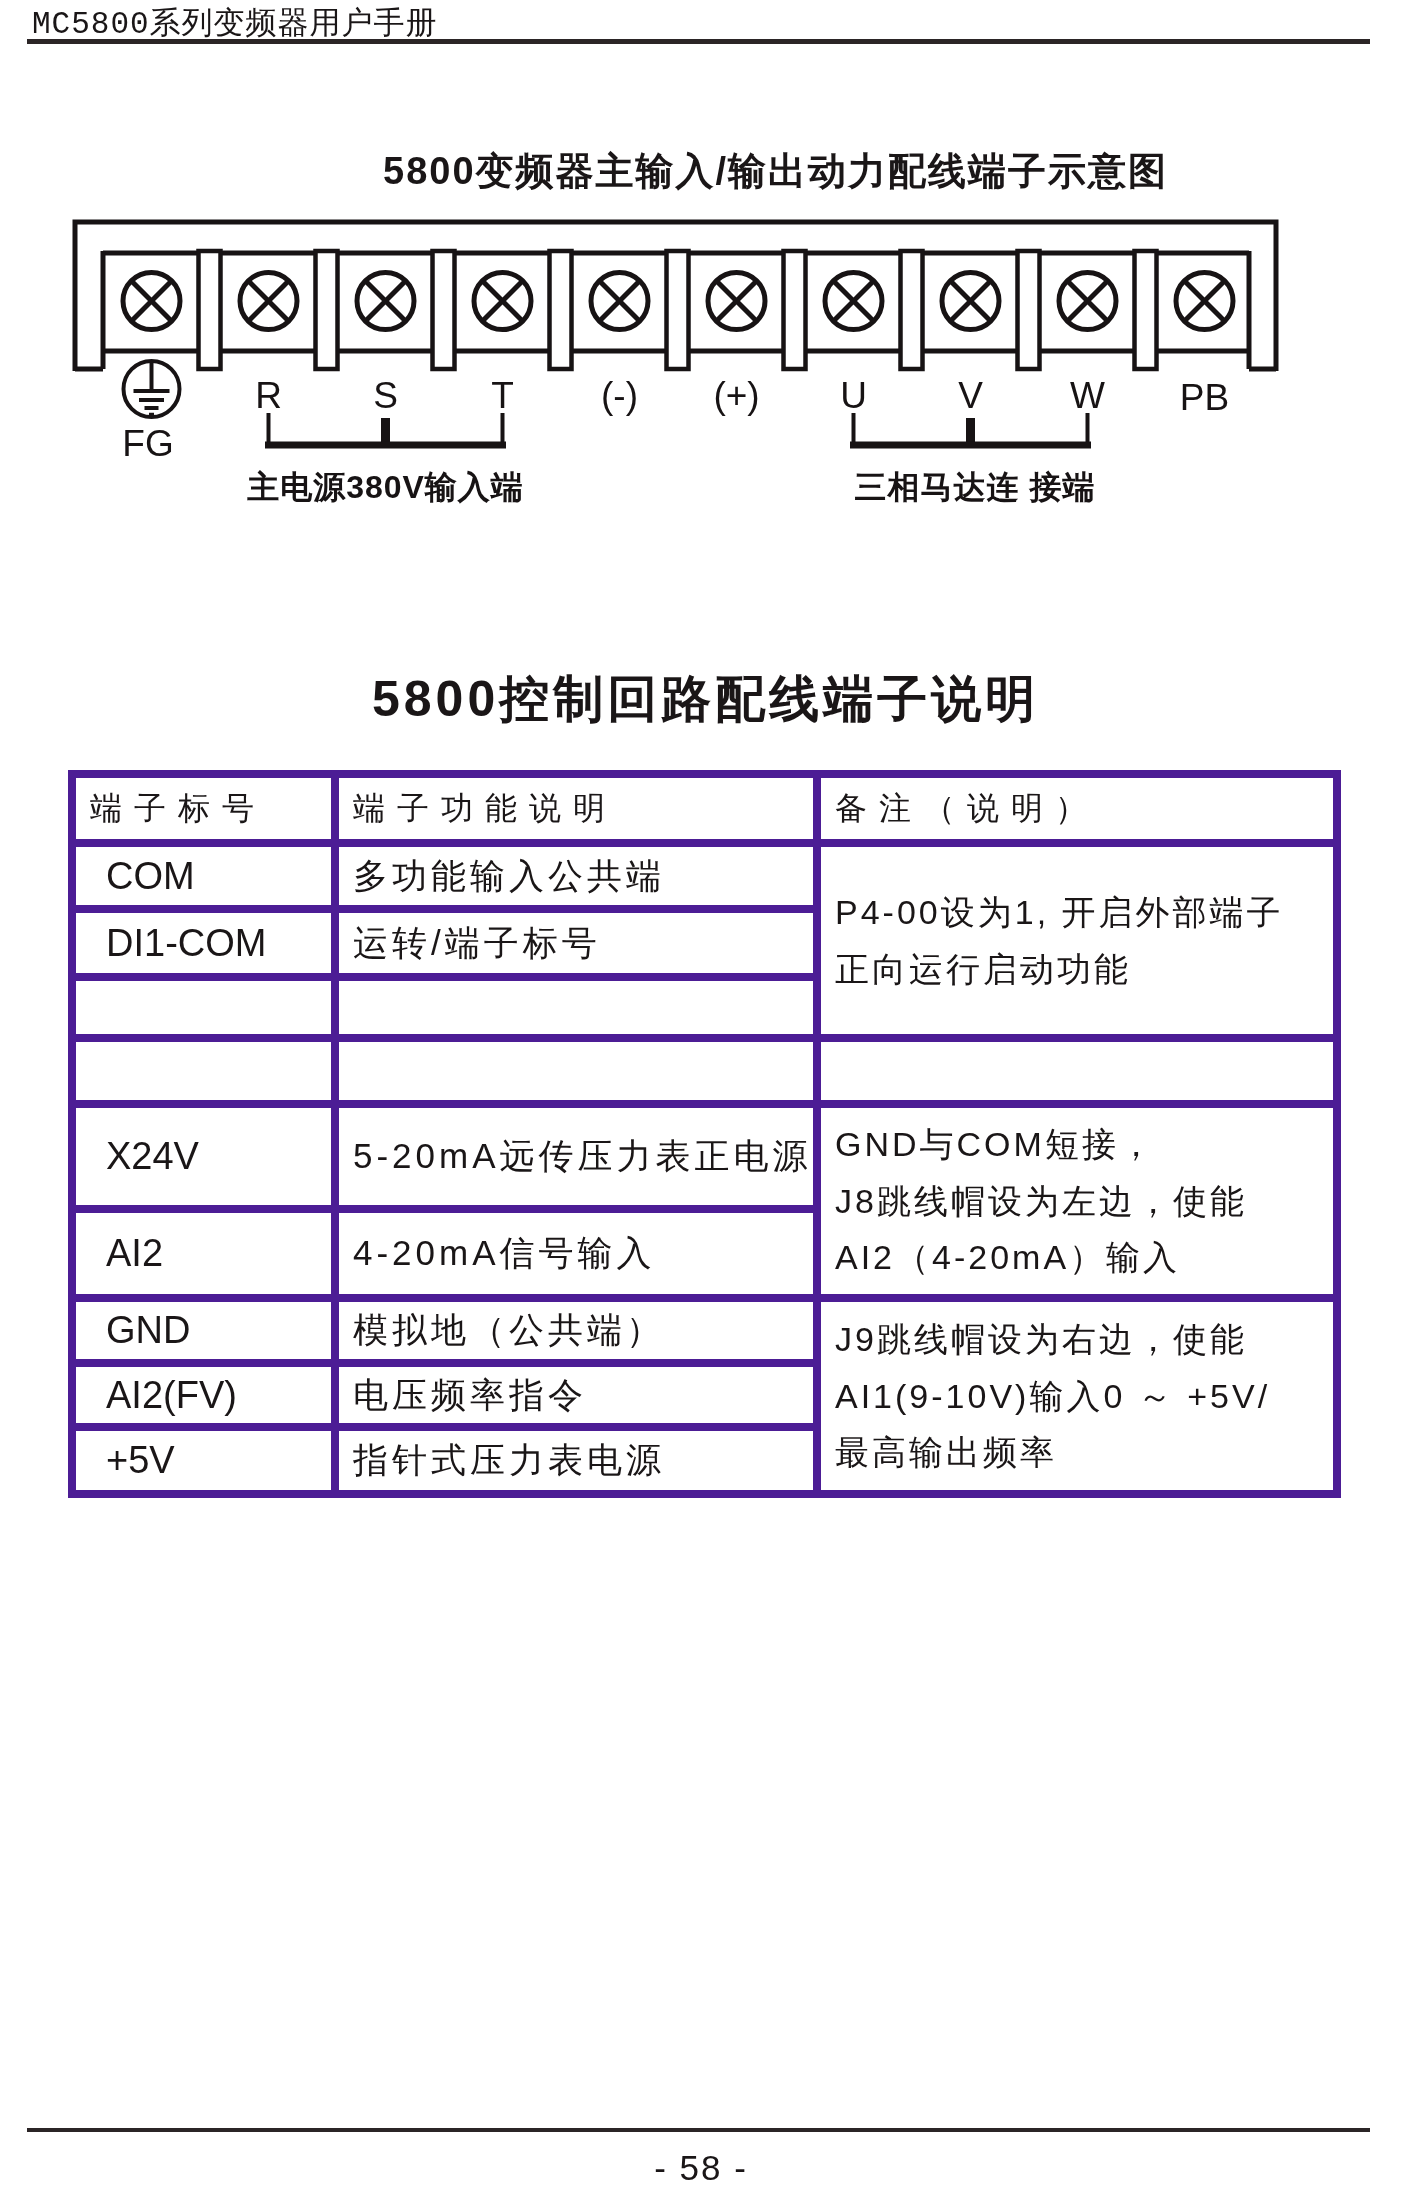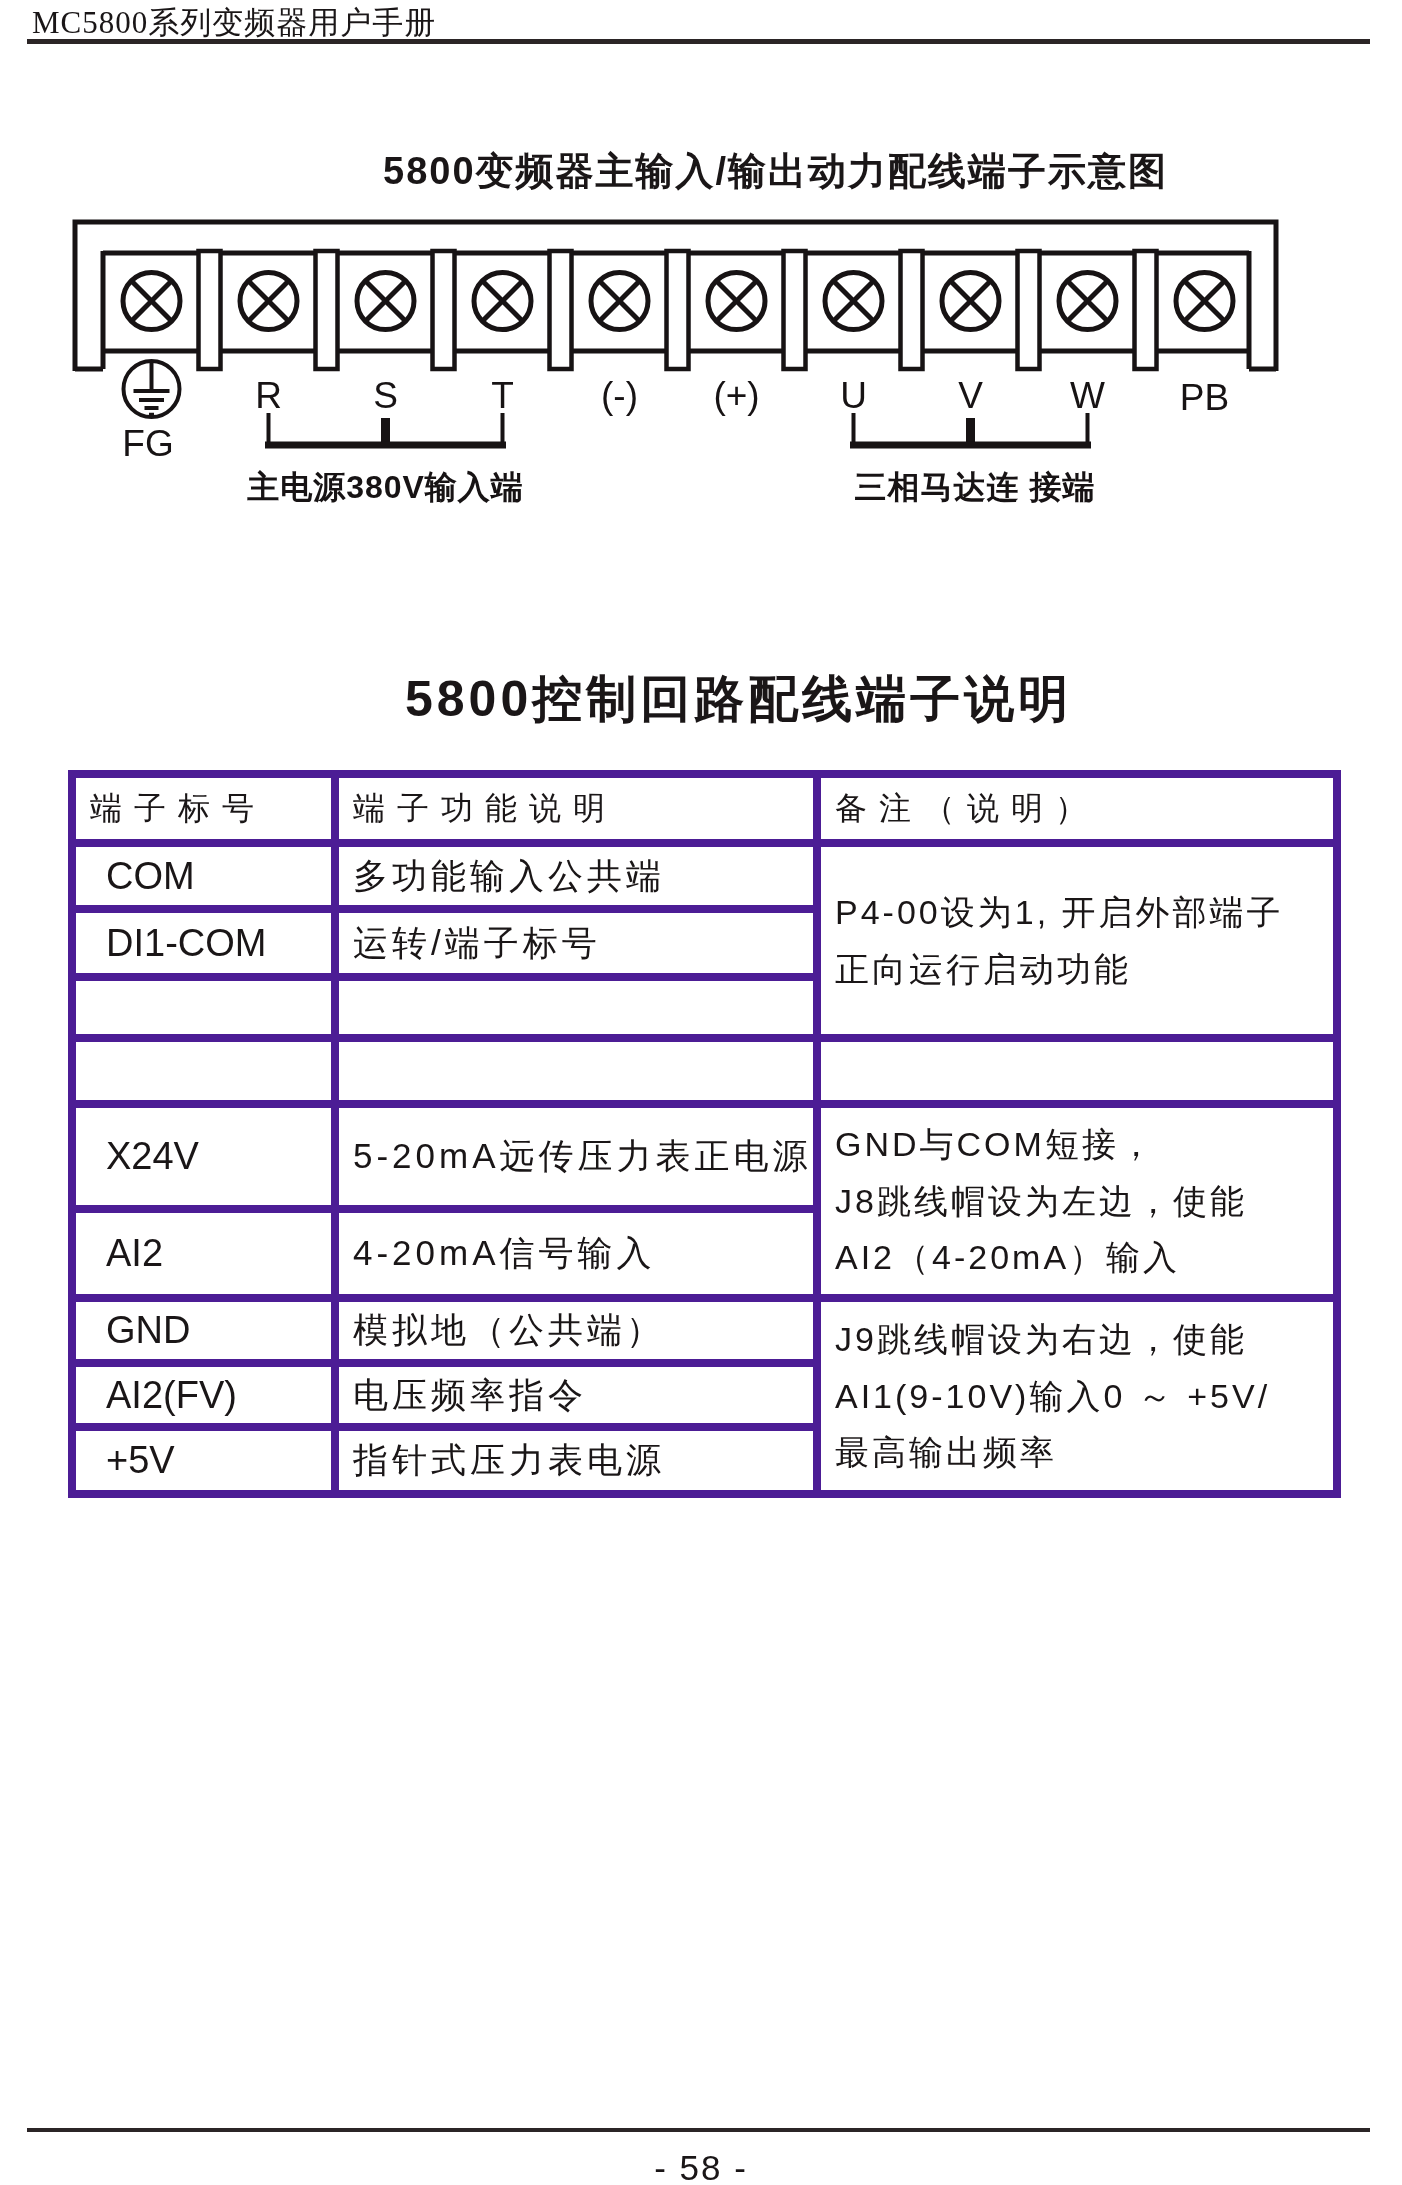--- a/index.html
+++ b/index.html
@@ -11,21 +11,21 @@
     color:#1a1617;
     overflow:hidden;
   }
   .abs{position:absolute;}
 
   
   .hdr-text{
     left:32px;top:2px;
     font-size:31px;
     letter-spacing:1px;
-    font-family:Liberation Serif, serif;
+    font-family:Liberation Mono, monospace;
     white-space:nowrap;
   }
   .hdr-rule{
     left:27px;top:39px;
     width:1343px;height:5px;
     background:#2b2526;
   }
 
   
   .diagram-title{
@@ -40,21 +40,20 @@
   .diagram-svg{left:0;top:0;}
 
   
   .table-title{
     left:372px;top:666px;
     font-size:50px;
     font-weight:bold;
     letter-spacing:4px;
     font-family:"Liberation Sans",sans-serif;
     white-space:nowrap;
-    margin-left:33px;
   }
 
   
   .term-table{
     left:68px;top:770px;
     border-collapse:collapse;
     table-layout:fixed;
     width:1265px;
     border:5px solid #141112;
     border-bottom-width:7px;

